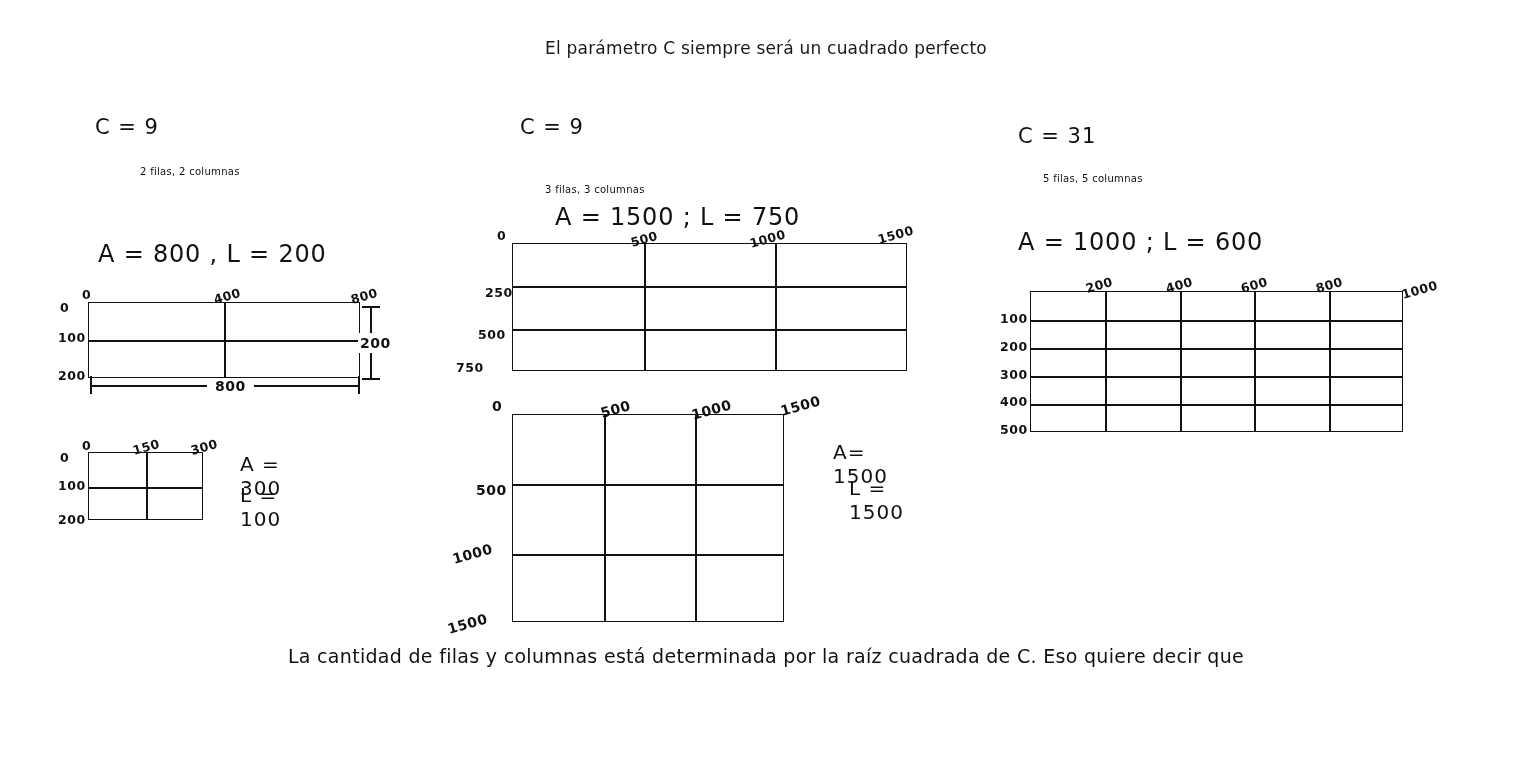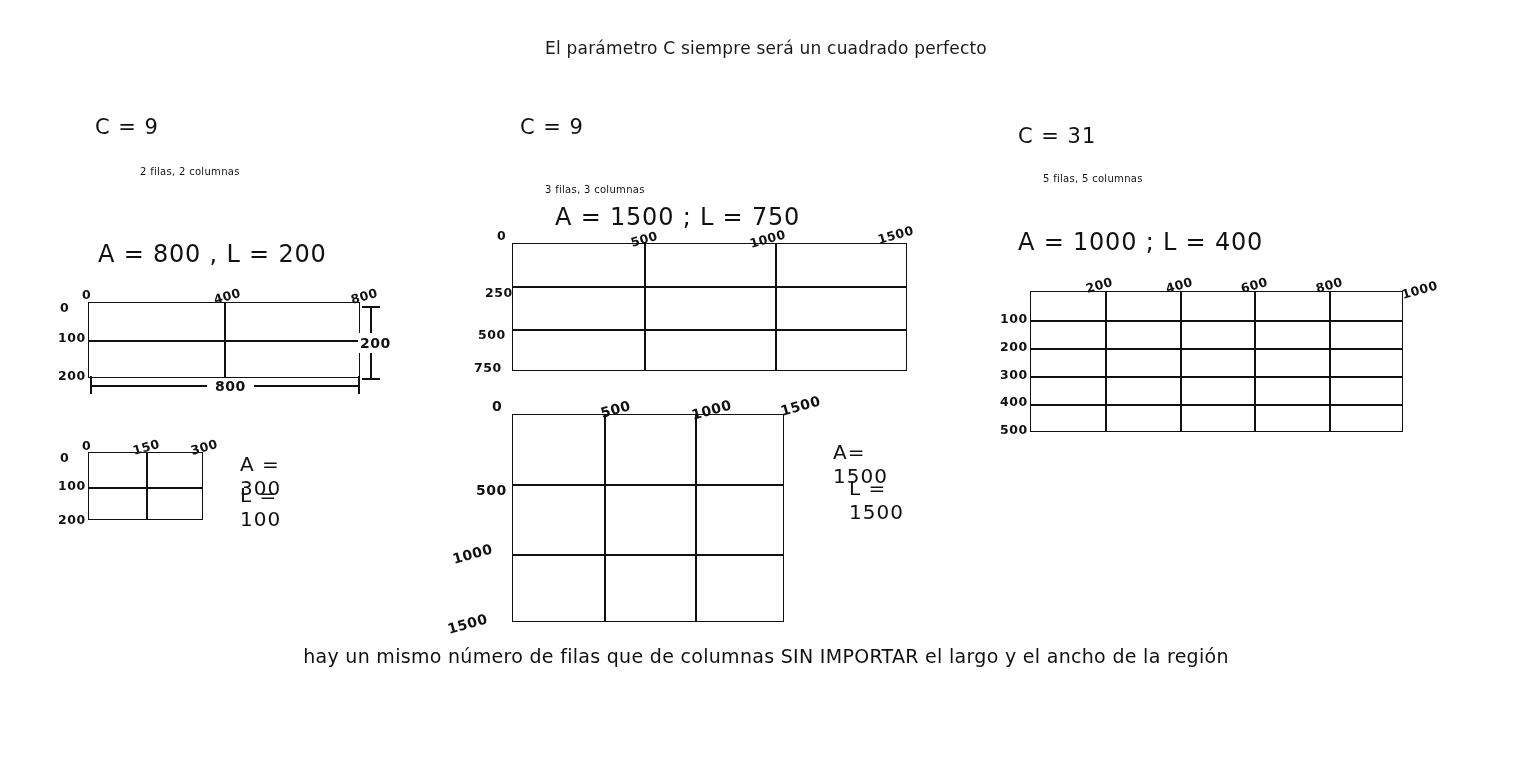--- a/index.html
+++ b/index.html
@@ -144,21 +144,21 @@
     <div class="hline" style="top:85px;"></div>
     <div class="vline" style="left:131px;"></div>
     <div class="vline" style="left:262px;"></div>
   </div>
   <div class="abs tick" style="left:497px; top:228px;">0</div>
   <div class="abs tick rot" style="left:633px; top:235px;">500</div>
   <div class="abs tick rot" style="left:752px; top:236px;">1000</div>
   <div class="abs tick rot" style="left:880px; top:232px;">1500</div>
   <div class="abs tick" style="left:478px; top:285px;margin-left:7px;">250</div>
   <div class="abs tick" style="left:478px; top:327px;">500</div>
-  <div class="abs tick" style="left:474px; top:360px;">750</div>
+  <div class="abs tick" style="left:456px; top:360px;">750</div>
 </div>
 
 <div class="abs">
   <div class="grid" style="left:512px; top:414px; width:272px; height:208px;">
     <div class="hline" style="top:69px;"></div>
     <div class="hline" style="top:139px;"></div>
     <div class="vline" style="left:91px;"></div>
     <div class="vline" style="left:182px;"></div>
   </div>
   <div class="abs tick big" style="left:492px; top:398px;">0</div>
@@ -167,21 +167,21 @@
   <div class="abs tick rot big" style="left:783px; top:403px;">1500</div>
   <div class="abs tick big" style="left:476px; top:482px;">500</div>
   <div class="abs tick rot big" style="left:455px; top:551px;">1000</div>
   <div class="abs tick rot big" style="left:450px; top:621px;">1500</div>
   <div class="abs formula-lg" style="left:833px; top:440px;">A= 1500</div>
   <div class="abs formula-lg" style="left:833px; top:476px;margin-left:16px;">L = 1500</div>
 </div>
 
 <div class="abs case-title" style="left:1018px; top:124px;">C = 31</div>
 <div class="abs case-sub" style="left:1043px; top:173px;">5 filas, 5 columnas</div>
-<div class="abs formula" style="left:1018px; top:228px;">A = 1000  ;  L = 400</div>
+<div class="abs formula" style="left:1018px; top:228px;">A = 1000  ;  L = 600</div>
 
 <div class="abs">
   <div class="grid" style="left:1030px; top:291px; width:373px; height:141px;">
     <div class="hline" style="top:28px;"></div>
     <div class="hline" style="top:56px;"></div>
     <div class="hline" style="top:84px;"></div>
     <div class="hline" style="top:112px;"></div>
     <div class="vline" style="left:74px;"></div>
     <div class="vline" style="left:149px;"></div>
     <div class="vline" style="left:223px;"></div>
@@ -193,14 +193,14 @@
   <div class="abs tick rot" style="left:1318px; top:281px;">800</div>
   <div class="abs tick rot" style="left:1404px; top:287px;">1000</div>
   <div class="abs tick" style="left:1000px; top:311px;">100</div>
   <div class="abs tick" style="left:1000px; top:339px;">200</div>
   <div class="abs tick" style="left:1000px; top:367px;">300</div>
   <div class="abs tick" style="left:1000px; top:394px;">400</div>
   <div class="abs tick" style="left:1000px; top:422px;">500</div>
 </div>
 
 <div class="abs footer">
-  <div>hay un mismo número de filas que de columnas SIN IMPORTAR el largo y el ancho de la región</div>
+  <div>La cantidad de filas y columnas está determinada por la raíz cuadrada de C. Eso quiere decir que</div>
 </div>
 
 </body></html>

